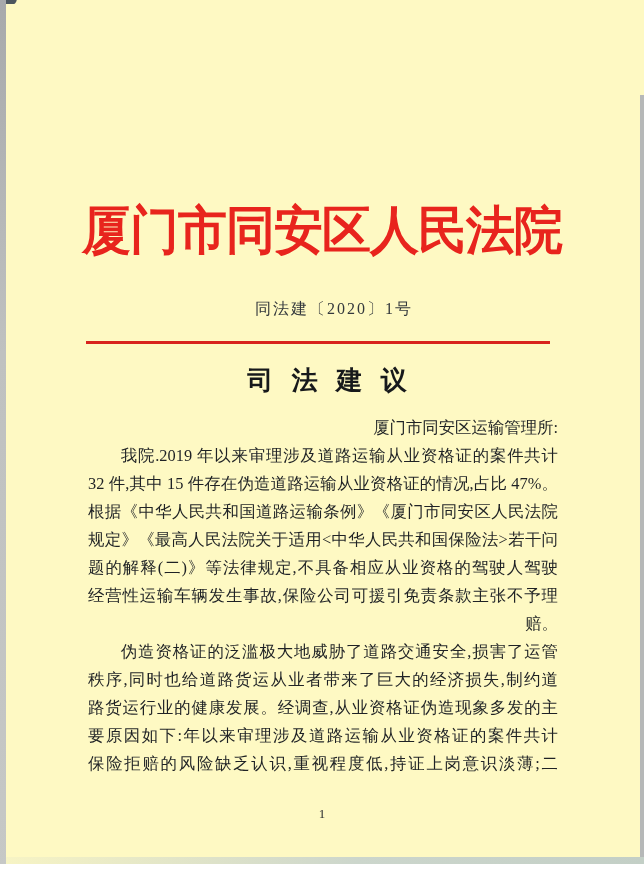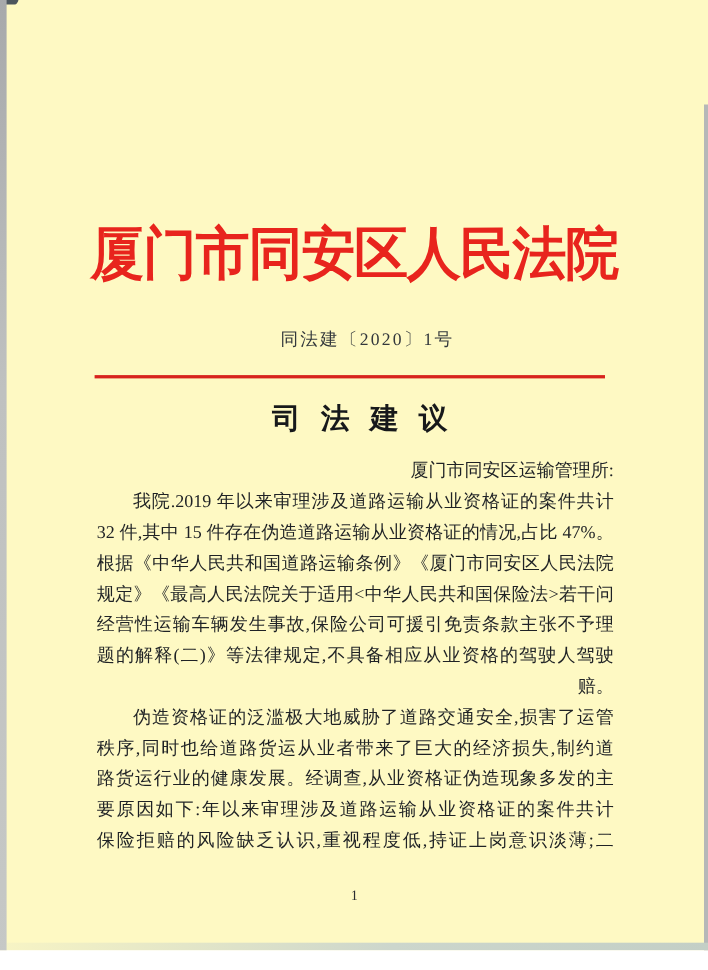--- a/index.html
+++ b/index.html
@@ -119,22 +119,22 @@
   <div class="red-rule"></div>
 
   <div class="doc-title">司 法 建 议</div>
 
   <div class="body-block">
     <div class="body-line plain">厦门市同安区运输管理所:</div>
     <div class="body-line fill indent">我院.2019 年以来审理涉及道路运输从业资格证的案件共计</div>
     <div class="body-line fill">32 件,其中 15 件存在伪造道路运输从业资格证的情况,占比 47%。</div>
     <div class="body-line fill">根据《中华人民共和国道路运输条例》《厦门市同安区人民法院</div>
     <div class="body-line fill">规定》《最高人民法院关于适用&lt;中华人民共和国保险法&gt;若干问</div>
+    <div class="body-line fill">题的解释(二)》等法律规定,不具备相应从业资格的驾驶人驾驶</div>
     <div class="body-line fill">经营性运输车辆发生事故,保险公司可援引免责条款主张不予理</div>
-    <div class="body-line fill">题的解释(二)》等法律规定,不具备相应从业资格的驾驶人驾驶</div>
     <div class="body-line plain">赔。</div>
     <div class="body-line fill indent">伪造资格证的泛滥极大地威胁了道路交通安全,损害了运管</div>
     <div class="body-line fill">秩序,同时也给道路货运从业者带来了巨大的经济损失,制约道</div>
     <div class="body-line fill">路货运行业的健康发展。经调查,从业资格证伪造现象多发的主</div>
     <div class="body-line fill">要原因如下:年以来审理涉及道路运输从业资格证的案件共计</div>
     <div class="body-line fill">保险拒赔的风险缺乏认识,重视程度低,持证上岗意识淡薄;二</div>
   </div>
 
   <div class="page-number">1</div>
 

